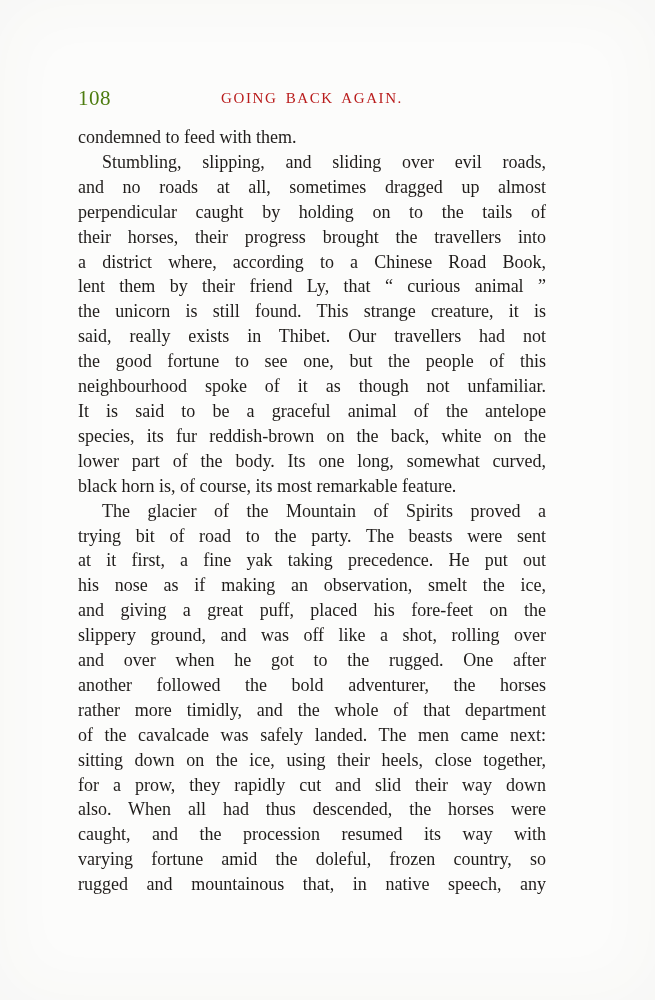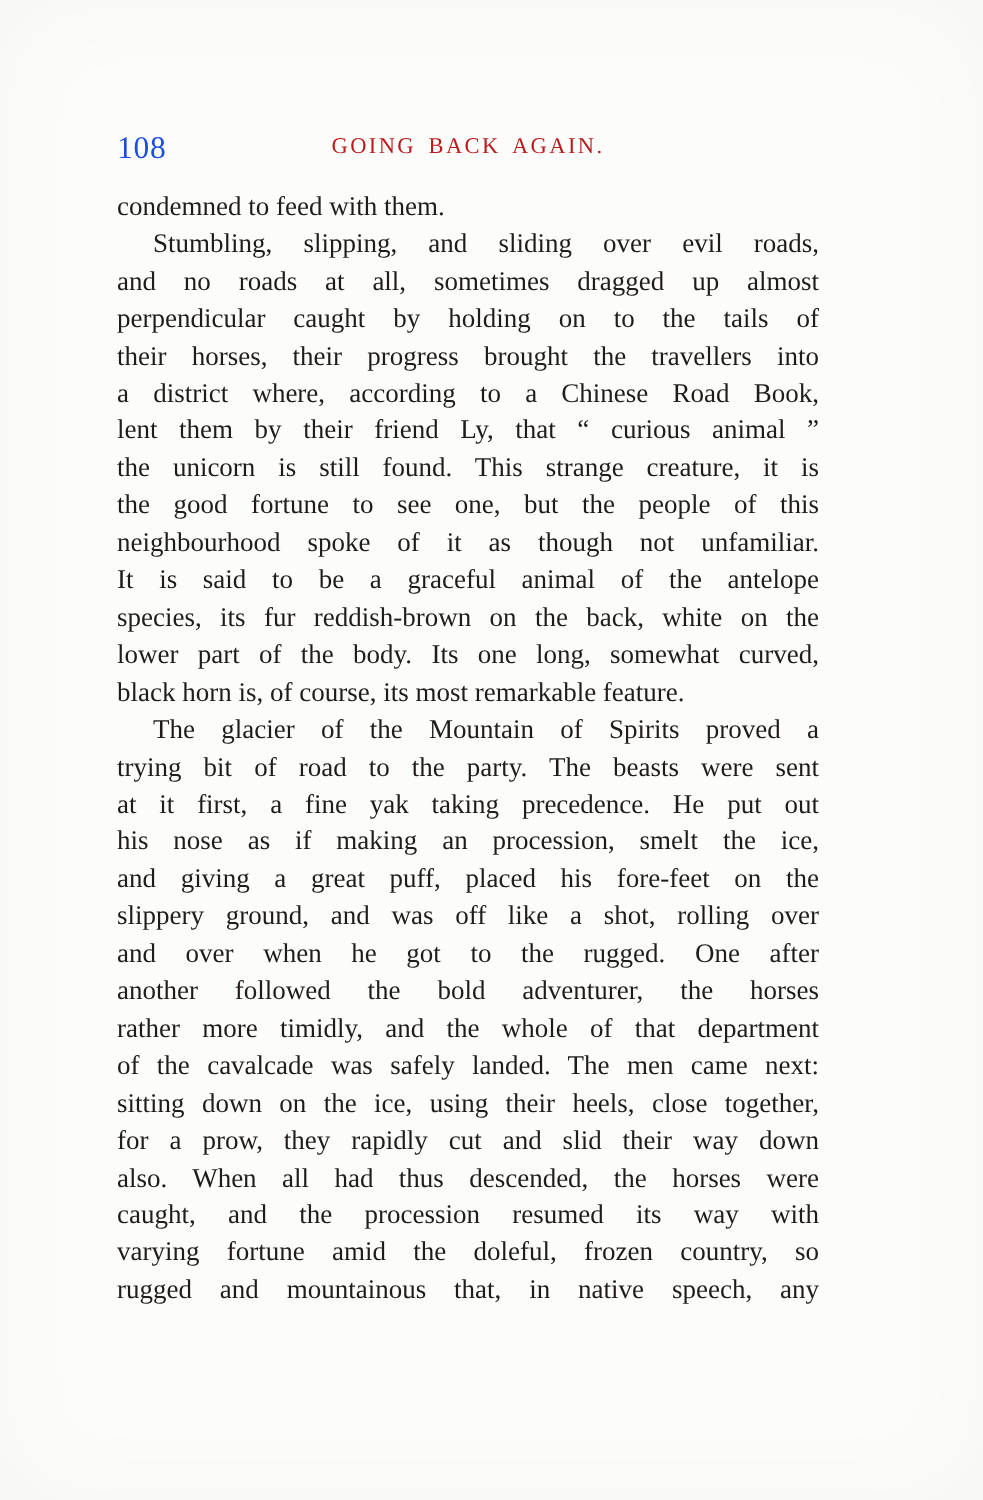--- a/index.html
+++ b/index.html
@@ -23,21 +23,21 @@
     top: 86px;
     width: 468px;
     height: 24px;
   }
   .page-number {
     position: absolute;
     left: 0;
     top: 0;
     font-size: 21px;
     letter-spacing: 0.5px;
-    color: #1d4ed8;
+    color: #4d7c0f;
   }
   .running-title {
     position: absolute;
     left: 0;
     right: 0;
     top: 4px;
     text-align: center;
     font-size: 15px;
     letter-spacing: 1.6px;
     word-spacing: 3px;
@@ -75,32 +75,33 @@
         <div class="line para-end">condemned to feed with them.</div>
       </div>
       <div class="paragraph">
         <div class="line indent">Stumbling, slipping, and sliding over evil roads,</div>
         <div class="line">and no roads at all, sometimes dragged up almost</div>
         <div class="line">perpendicular caught by holding on to the tails of</div>
         <div class="line">their horses, their progress brought the travellers into</div>
         <div class="line">a district where, according to a Chinese Road Book,</div>
         <div class="line">lent them by their friend Ly, that “ curious animal ”</div>
         <div class="line">the unicorn is still found. This strange creature, it is</div>
+        <div class="line">said, really exists in Thibet. Our travellers had not</div>
         <div class="line">the good fortune to see one, but the people of this</div>
         <div class="line">neighbourhood spoke of it as though not unfamiliar.</div>
         <div class="line">It is said to be a graceful animal of the antelope</div>
         <div class="line">species, its fur reddish-brown on the back, white on the</div>
         <div class="line">lower part of the body. Its one long, somewhat curved,</div>
         <div class="line para-end">black horn is, of course, its most remarkable feature.</div>
       </div>
       <div class="paragraph">
         <div class="line indent">The glacier of the Mountain of Spirits proved a</div>
         <div class="line">trying bit of road to the party. The beasts were sent</div>
         <div class="line">at it first, a fine yak taking precedence. He put out</div>
-        <div class="line">his nose as if making an procession, smelt the ice,</div>
+        <div class="line">his nose as if making an observation, smelt the ice,</div>
         <div class="line">and giving a great puff, placed his fore-feet on the</div>
         <div class="line">slippery ground, and was off like a shot, rolling over</div>
         <div class="line">and over when he got to the rugged. One after</div>
         <div class="line">another followed the bold adventurer, the horses</div>
         <div class="line">rather more timidly, and the whole of that department</div>
         <div class="line">of the cavalcade was safely landed. The men came next:</div>
         <div class="line">sitting down on the ice, using their heels, close together,</div>
         <div class="line">for a prow, they rapidly cut and slid their way down</div>
         <div class="line">also. When all had thus descended, the horses were</div>
         <div class="line">caught, and the procession resumed its way with</div>

